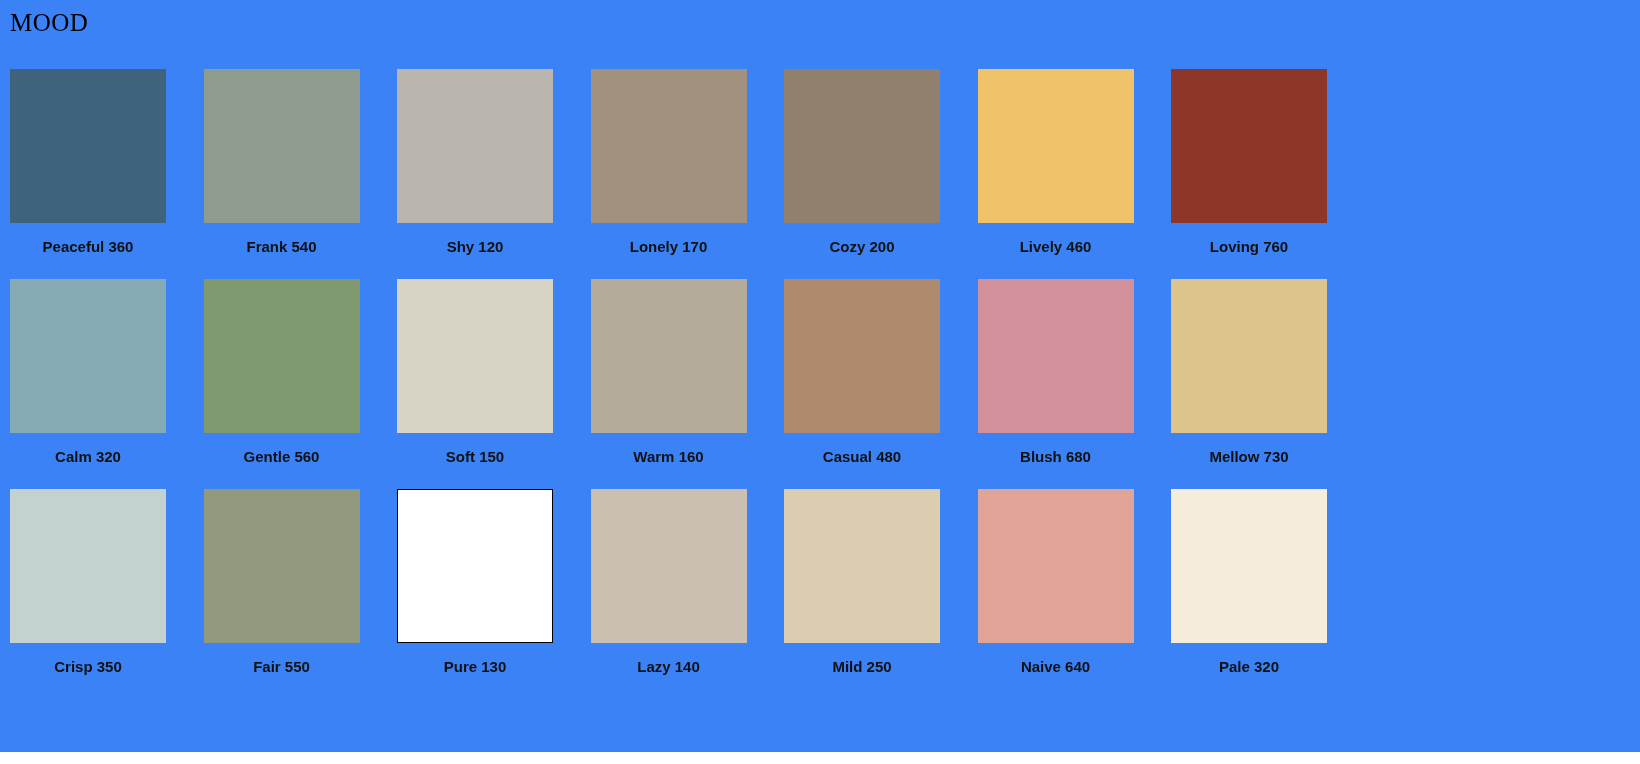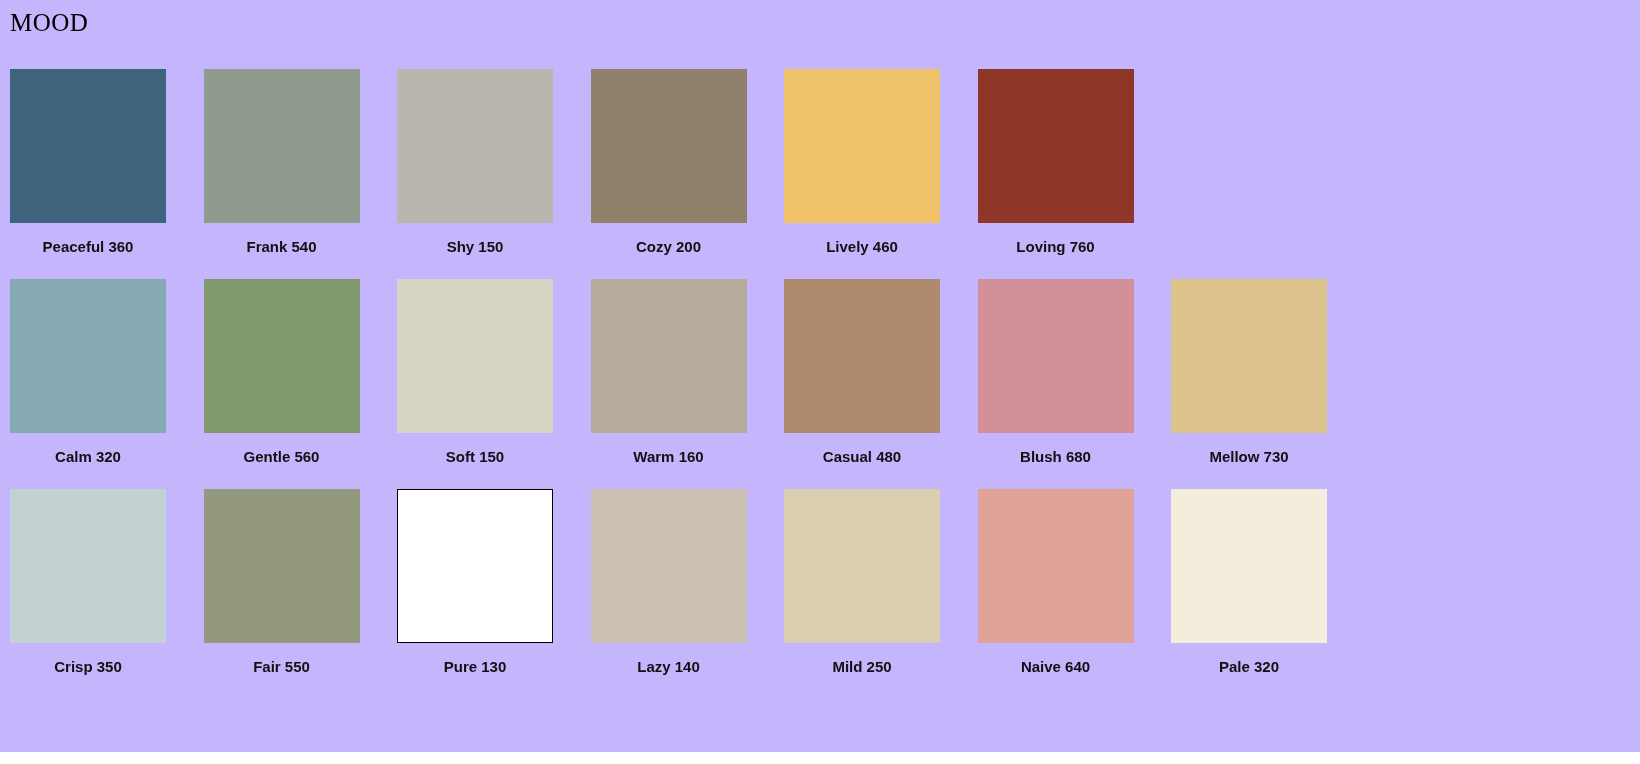--- a/index.html
+++ b/index.html
@@ -10,21 +10,21 @@
   body {
     width: 1640px;
     height: 764px;
     font-family: "Liberation Sans", sans-serif;
     overflow: hidden;
   }
   #page {
     position: relative;
     width: 1640px;
     height: 752px;
-    background: #c4b5fd;
+    background: #3b82f6;
   }
   #palette-title {
     position: absolute;
     left: 10px;
     top: 8px;
     font-family: "Liberation Serif", serif;
     font-size: 25px;
     letter-spacing: 0.5px;
     color: #000000;
     line-height: 30px;
@@ -85,21 +85,25 @@
         <div class="swatch-cell">
           <div class="swatch-chip" style="background-color: rgb(64, 99, 125);"></div>
           <div class="swatch-label">Peaceful 360</div>
         </div>
         <div class="swatch-cell">
           <div class="swatch-chip" style="background-color: rgb(143, 155, 143);"></div>
           <div class="swatch-label">Frank 540</div>
         </div>
         <div class="swatch-cell">
           <div class="swatch-chip" style="background-color: rgb(186, 181, 174);"></div>
-          <div class="swatch-label">Shy 150</div>
+          <div class="swatch-label">Shy 120</div>
+        </div>
+        <div class="swatch-cell">
+          <div class="swatch-chip" style="background-color: rgb(162, 145, 124);"></div>
+          <div class="swatch-label">Lonely 170</div>
         </div>
         <div class="swatch-cell">
           <div class="swatch-chip" style="background-color: rgb(145, 128, 108);"></div>
           <div class="swatch-label">Cozy 200</div>
         </div>
         <div class="swatch-cell">
           <div class="swatch-chip" style="background-color: rgb(240, 194, 105);"></div>
           <div class="swatch-label">Lively 460</div>
         </div>
         <div class="swatch-cell">

